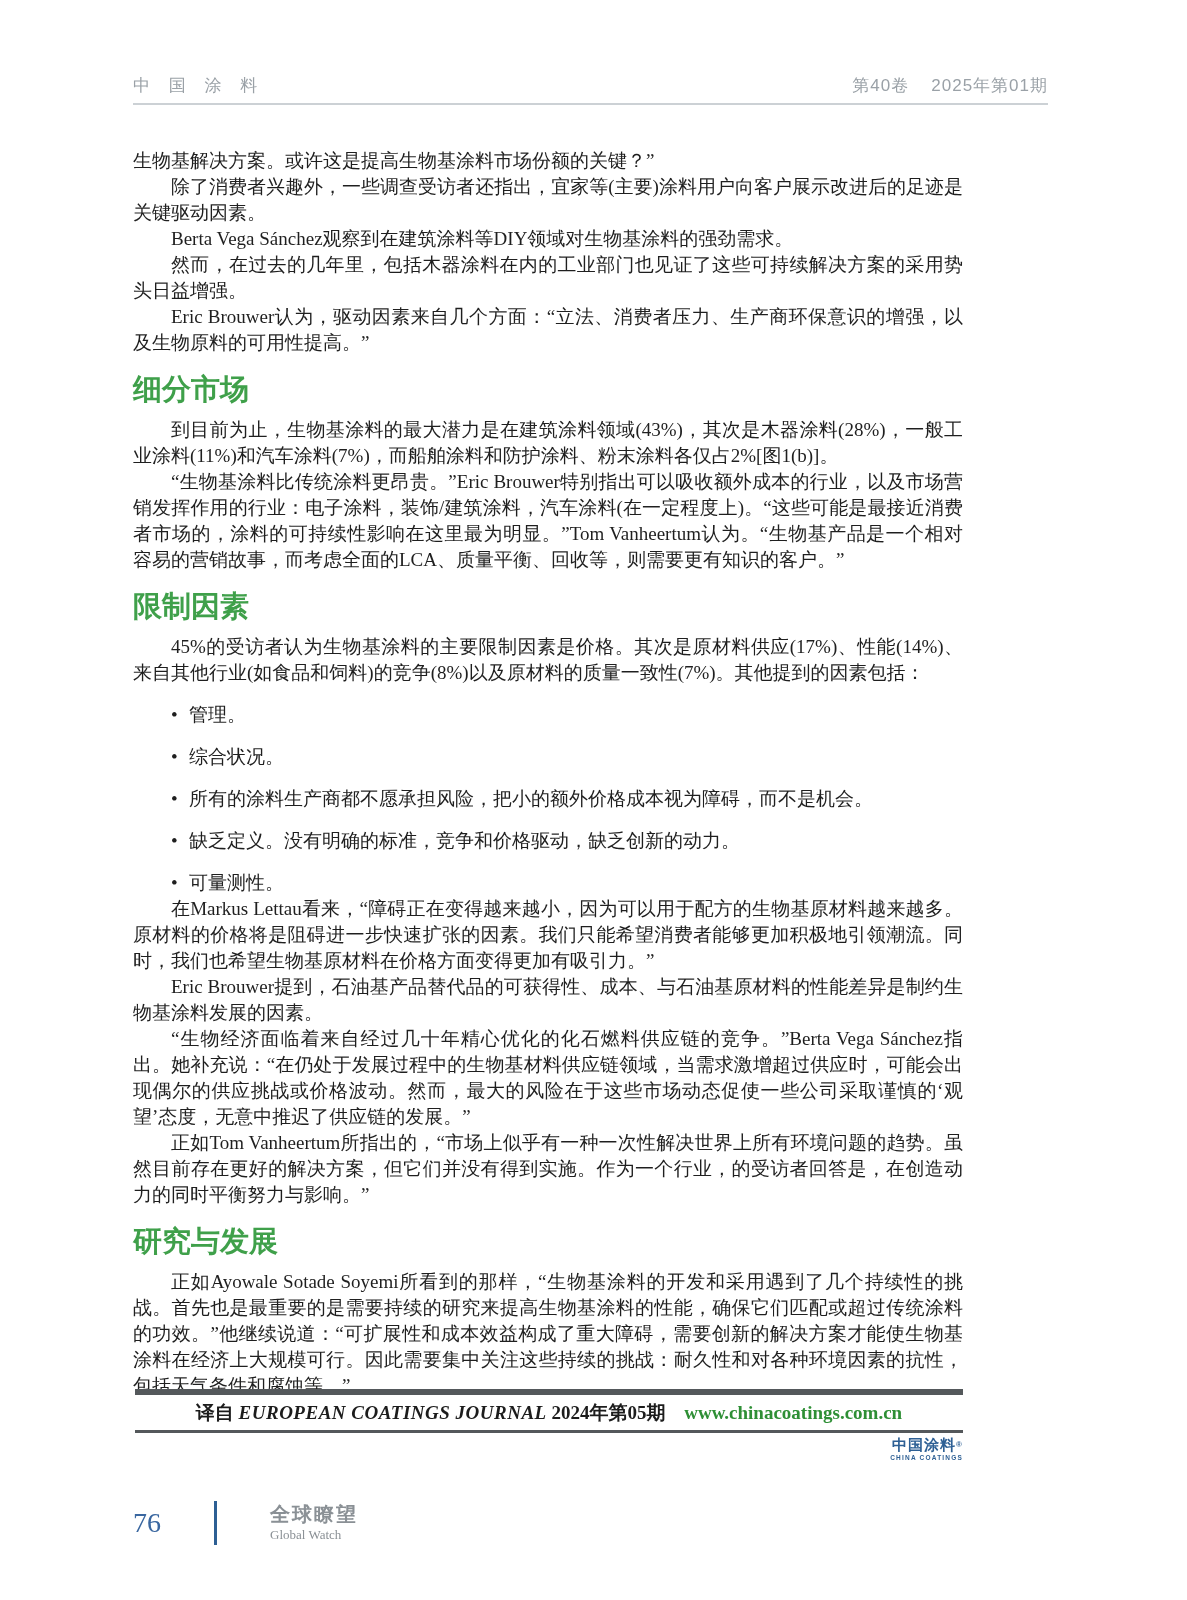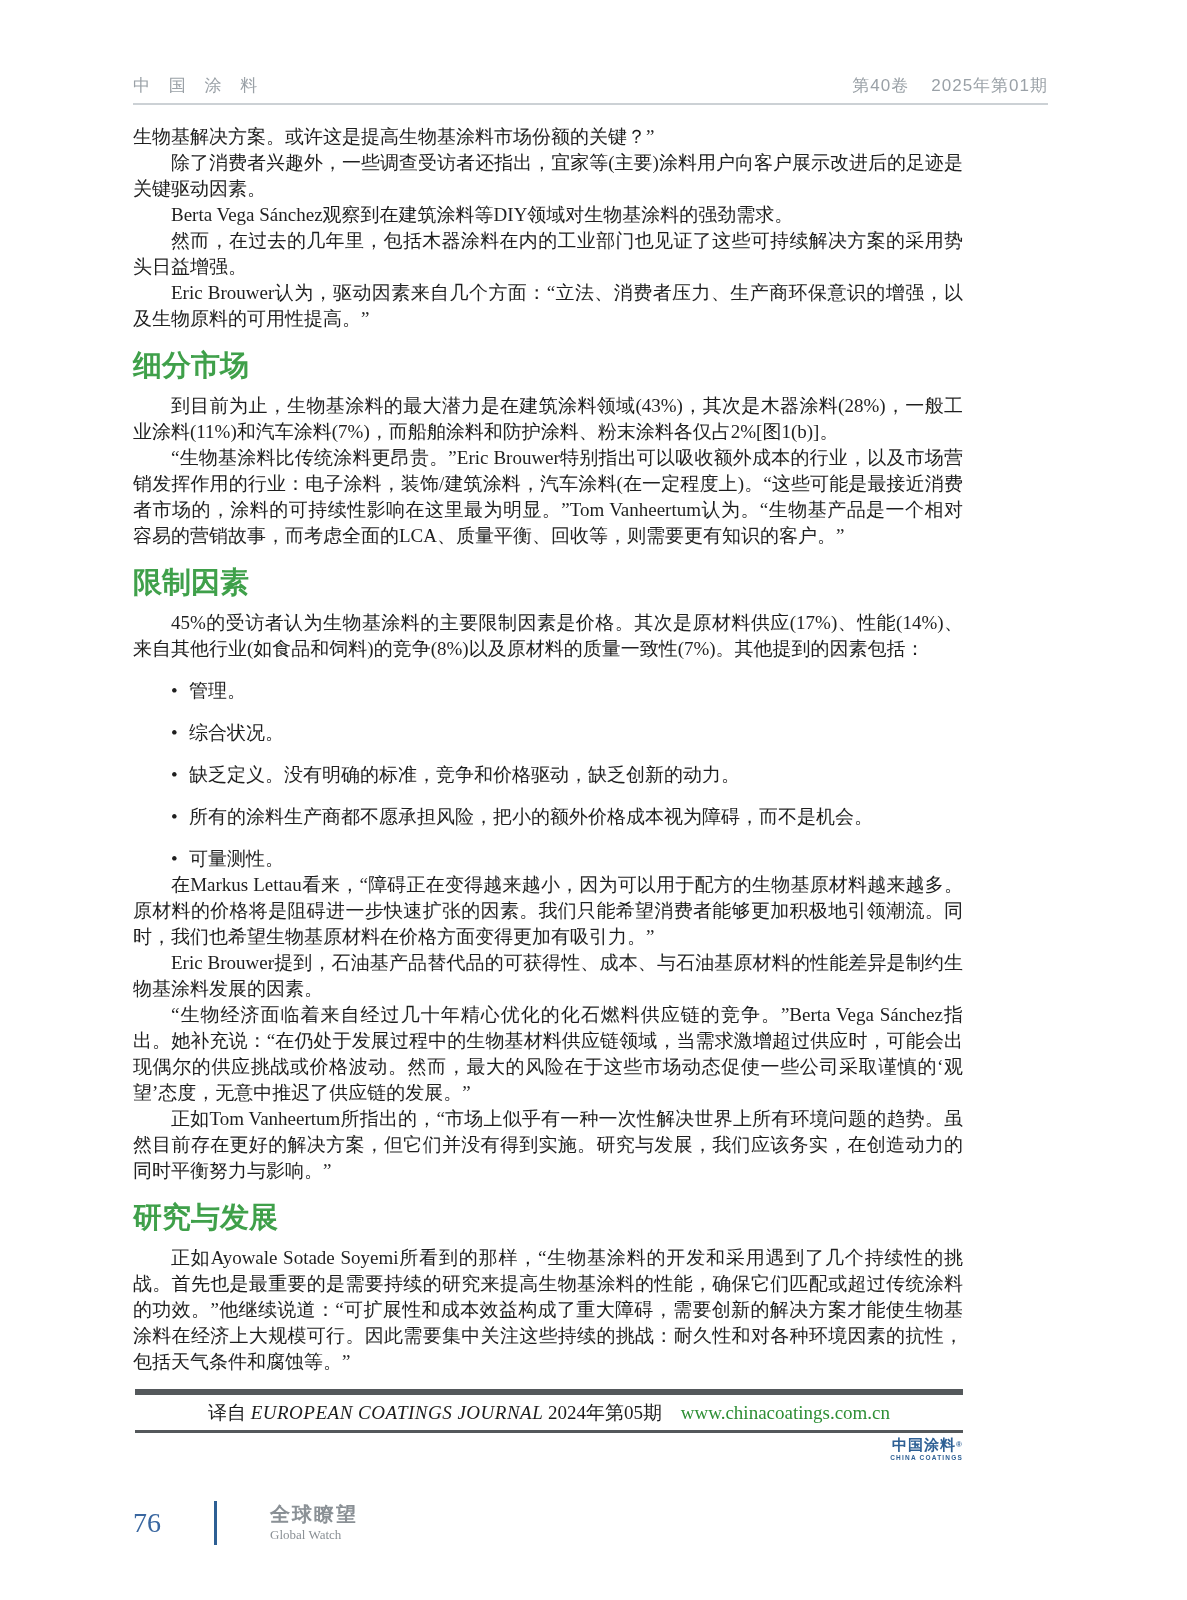--- a/index.html
+++ b/index.html
@@ -33,41 +33,42 @@
   .runhead .jcn{letter-spacing:7px;}
   .runhead .vol{letter-spacing:1px;}
   .runhead .vol .sp{display:inline-block;width:22px;}
   
   .bodycol{
     position:absolute;left:133px;top:124px;width:830px;
     font-size:19px;line-height:26px;
     text-align:justify;
   }
   .bodycol p{margin:0;text-indent:2em;}
-  .bodycol p.cont{text-indent:0;}
+  .bodycol p.cont{text-indent:0;margin-top:24px;}
   h2.sec{
     font-family:"Liberation Sans","DejaVu Sans",sans-serif;
     font-weight:700;
     font-size:29px;line-height:35px;
     color:var(--accent-green);
     margin:16px 0 10px 0;
     text-align:left;
   }
   ul.bullets{margin:0;padding:0;list-style:none;}
   ul.bullets li{padding-left:38px;text-indent:0;margin-top:16px;}
   ul.bullets li::before{content:"•";display:inline-block;width:18px;}
   
   .srcbar{position:absolute;left:135px;top:1389px;width:828px;}
   .rule-thick{height:6px;background:var(--rule-dark);}
   .rule-thin{height:3px;background:var(--rule-dark);}
   .srcline{
     text-align:center;
     padding:4px 0 3px 0;
     font-size:19px;line-height:28px;
     color:#1c1c1c;
+    font-weight:bold;
   }
   .srcline .jrnl{font-style:italic;letter-spacing:0.5px;}
   .srcline .url{color:var(--link-green);padding-left:14px;}
   
   .brand{
     position:absolute;left:135px;top:1437px;width:828px;
     text-align:right;
     font-family:"Liberation Sans","DejaVu Sans",sans-serif;
     color:var(--brand-blue);
   }
@@ -122,28 +123,28 @@
       <p>到目前为止，生物基涂料的最大潜力是在建筑涂料领域(43%)，其次是木器涂料(28%)，一般工业涂料(11%)和汽车涂料(7%)，而船舶涂料和防护涂料、粉末涂料各仅占2%[图1(b)]。</p>
       <p>“生物基涂料比传统涂料更昂贵。”Eric Brouwer特别指出可以吸收额外成本的行业，以及市场营销发挥作用的行业：电子涂料，装饰/建筑涂料，汽车涂料(在一定程度上)。“这些可能是最接近消费者市场的，涂料的可持续性影响在这里最为明显。”Tom Vanheertum认为。“生物基产品是一个相对容易的营销故事，而考虑全面的LCA、质量平衡、回收等，则需要更有知识的客户。”</p>
     </section>
 
     <section>
       <h2 class="sec">限制因素</h2>
       <p>45%的受访者认为生物基涂料的主要限制因素是价格。其次是原材料供应(17%)、性能(14%)、来自其他行业(如食品和饲料)的竞争(8%)以及原材料的质量一致性(7%)。其他提到的因素包括：</p>
       <ul class="bullets">
         <li>管理。</li>
         <li>综合状况。</li>
+        <li>所有的涂料生产商都不愿承担风险，把小的额外价格成本视为障碍，而不是机会。</li>
         <li>缺乏定义。没有明确的标准，竞争和价格驱动，缺乏创新的动力。</li>
-        <li>所有的涂料生产商都不愿承担风险，把小的额外价格成本视为障碍，而不是机会。</li>
         <li>可量测性。</li>
       </ul>
       <p>在Markus Lettau看来，“障碍正在变得越来越小，因为可以用于配方的生物基原材料越来越多。原材料的价格将是阻碍进一步快速扩张的因素。我们只能希望消费者能够更加积极地引领潮流。同时，我们也希望生物基原材料在价格方面变得更加有吸引力。”</p>
       <p>Eric Brouwer提到，石油基产品替代品的可获得性、成本、与石油基原材料的性能差异是制约生物基涂料发展的因素。</p>
       <p>“生物经济面临着来自经过几十年精心优化的化石燃料供应链的竞争。”Berta Vega Sánchez指出。她补充说：“在仍处于发展过程中的生物基材料供应链领域，当需求激增超过供应时，可能会出现偶尔的供应挑战或价格波动。然而，最大的风险在于这些市场动态促使一些公司采取谨慎的‘观望’态度，无意中推迟了供应链的发展。”</p>
-      <p>正如Tom Vanheertum所指出的，“市场上似乎有一种一次性解决世界上所有环境问题的趋势。虽然目前存在更好的解决方案，但它们并没有得到实施。研究与发展，我们应该务实，在创造动力的同时平衡努力与影响。”</p>
+      <p>正如Tom Vanheertum所指出的，“市场上似乎有一种一次性解决世界上所有环境问题的趋势。虽然目前存在更好的解决方案，但它们并没有得到实施。作为一个行业，的受访者回答是，在创造动力的同时平衡努力与影响。”</p>
     </section>
 
     <section>
       <h2 class="sec">研究与发展</h2>
       <p>正如Ayowale Sotade Soyemi所看到的那样，“生物基涂料的开发和采用遇到了几个持续性的挑战。首先也是最重要的是需要持续的研究来提高生物基涂料的性能，确保它们匹配或超过传统涂料的功效。”他继续说道：“可扩展性和成本效益构成了重大障碍，需要创新的解决方案才能使生物基涂料在经济上大规模可行。因此需要集中关注这些持续的挑战：耐久性和对各种环境因素的抗性，包括天气条件和腐蚀等。”</p>
     </section>
 
   </div>
 
   <div class="srcbar">

